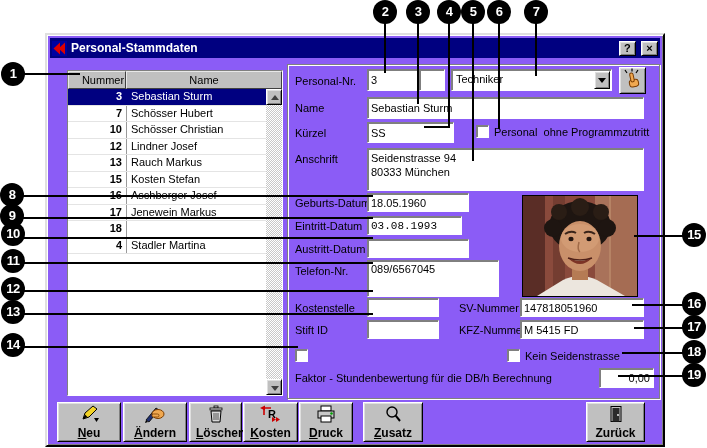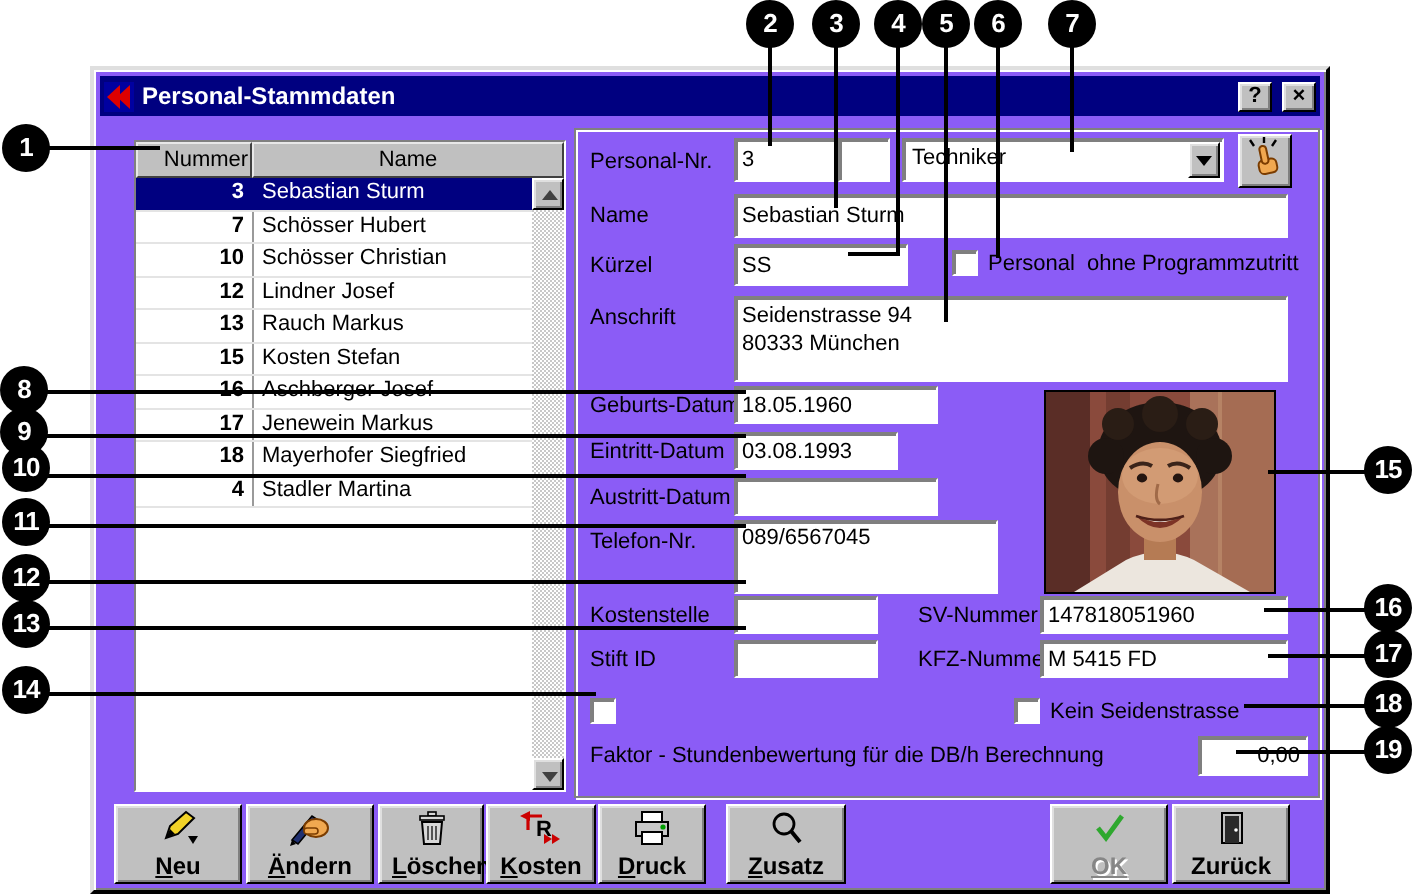--- a/index.html
+++ b/index.html
@@ -132,21 +132,20 @@
       <div class="lrow" style="top:117px">
           <span class="num">16</span>
           <span class="nm">Aschberger Josef</span>
         </div>
       <div class="lrow" style="top:133.5px">
           <span class="num">17</span>
           <span class="nm">Jenewein Markus</span>
         </div>
       <div class="lrow" style="top:150px">
           <span class="num">18</span>
-          <span class="nm">Mayerhofer Siegfried</span>
         </div>
       <div class="lrow" style="top:166.5px">
           <span class="num">4</span>
           <span class="nm">Stadler Martina</span>
         </div>
       <div class="vscroll">
         <div class="sbtn" style="top:0">
             <span class="tri-up"></span>
           </div>
         <div class="sbtn" style="bottom:0">
@@ -185,21 +184,21 @@
     <span class="flabel" style="left:447px;top:91px">Personal  ohne Programmzutritt</span>
 
     <span class="flabel" style="left:248px;top:118px">Anschrift</span>
     <div class="field multiline" style="left:320px;top:113px;width:277px;height:43px">Seidenstrasse 94
 80333 München</div>
 
     <span class="flabel" style="left:248px;top:162px">Geburts-Datum</span>
     <input class="field" style="left: 320px; top: 158px; width: 102px; height: 19px;" value="18.05.1960">
 
     <span class="flabel" style="left:248px;top:185px">Eintritt-Datum</span>
-    <input class="field" style="left: 320px; top: 181px; width: 82px; height: 19px;" value="03.08.1993">
+    <input class="field" style="left: 320px; top: 181px; width: 95px; height: 19px; font-family: Liberation Mono, monospace;" value="03.08.1993">
 
     <span class="flabel" style="left:248px;top:208px">Austritt-Datum</span>
     <input class="field" style="left: 320px; top: 204px; width: 102px; height: 19px;" value="">
 
     <span class="flabel" style="left:248px;top:230px">Telefon-Nr.</span>
     <div class="field" style="left:320px;top:225px;width:132px;height:37px">089/6567045</div>
 
     <div class="photo">
       <svg width="114" height="100" viewBox="0 0 114 100">
         <rect width="114" height="100" fill="#8a4a3c"></rect>
@@ -290,26 +289,20 @@
       </svg>
       <span class="blabel mn">Druck</span>
     </button>
     <button class="cmd" style="left:316px;width:60px">
       <svg width="20" height="18" viewBox="0 0 20 18">
         <circle cx="9" cy="7" r="5" fill="none" stroke="#000" stroke-width="1.4"></circle>
         <line x1="12.7" y1="10.7" x2="17" y2="16" stroke="#000" stroke-width="2"></line>
       </svg>
       <span class="blabel mn">Zusatz</span>
     </button>
-    <button class="cmd" style="left:478px;width:59px">
-      <svg width="20" height="18" viewBox="0 0 20 18">
-        <path d="M4 9 L8 14 L16 3" stroke="#2fa82f" stroke-width="2.4" fill="none"></path>
-      </svg>
-      <span class="blabel oklabel">OK</span>
-    </button>
     <button class="cmd" style="left:539px;width:59px">
       <svg width="18" height="18" viewBox="0 0 18 18">
         <rect x="4" y="1.5" width="10" height="15" fill="none" stroke="#000" stroke-width="1"></rect>
         <rect x="5.5" y="3" width="7" height="13.5" fill="#2a2a2a"></rect>
         <circle cx="11" cy="10" r="0.9" fill="#fff"></circle>
       </svg>
       <span class="blabel">Zurück</span>
     </button>
   </div>
 

